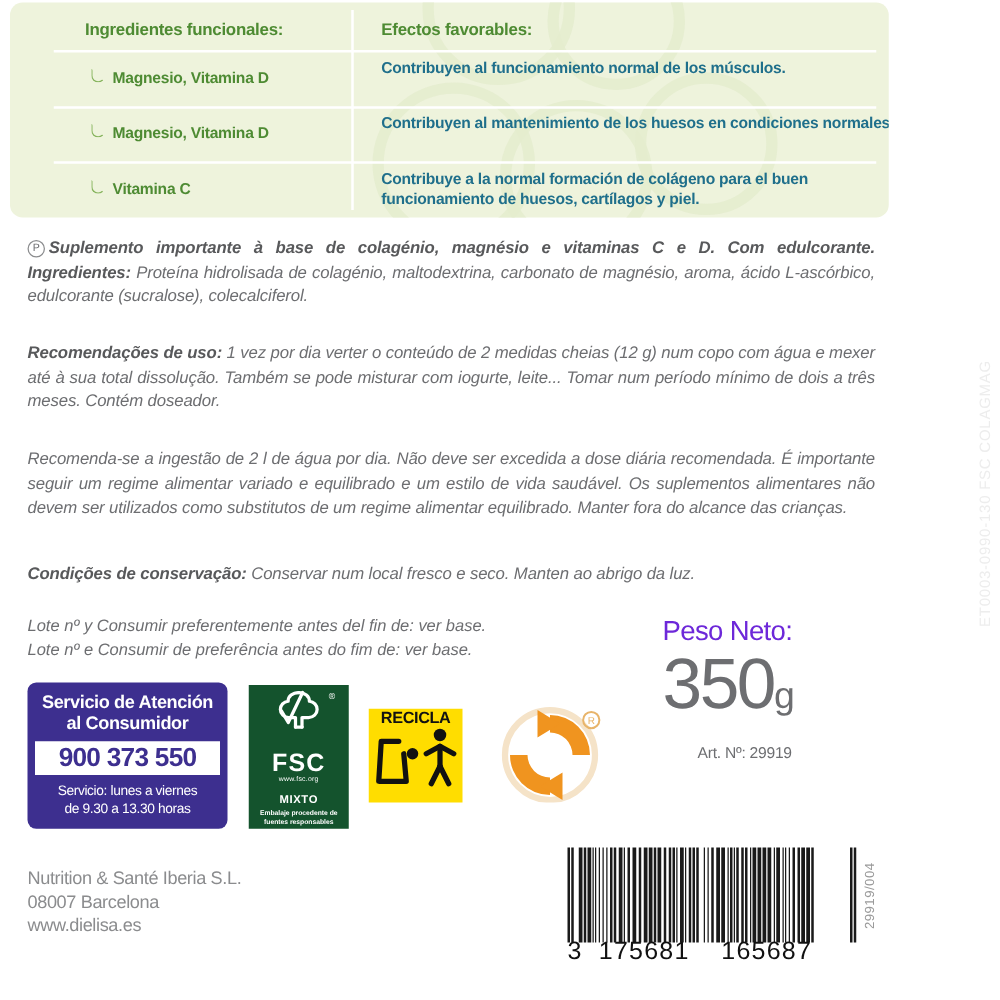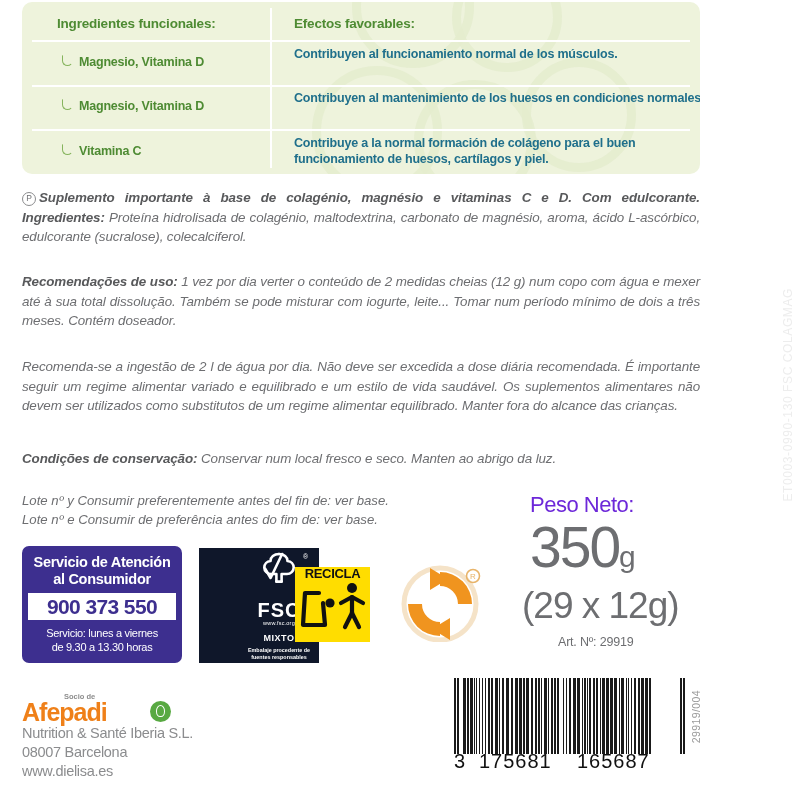--- a/index.html
+++ b/index.html
@@ -3,22 +3,22 @@
 <meta charset="utf-8">
 <style>
   html,body{margin:0;padding:0;}
   body{
     width:800px;height:800px;background:#ffffff;position:relative;overflow:hidden;
     font-family:"Liberation Sans", sans-serif;color:#58595b;
   }
 
   
   #benefits-table{
-    position:absolute;left:22px;top:2px;width:678px;height:172px;
-    background:#eef3dc;border-radius:10px;overflow:hidden;
+    position:absolute;left:8px;top:2px;width:678px;height:172px;
+    background:#eef3dc;border-radius:10px;overflow:hidden;padding-left:25px;
   }
   #benefits-table .deco{
     position:absolute;border-radius:50%;border:9px solid #e4ecce;opacity:.85;
   }
   .tbl{position:relative;width:100%;height:100%;border-collapse:collapse;z-index:2;}
   .tbl .colsep{position:absolute;left:248px;top:6px;bottom:6px;width:2px;background:#ffffff;z-index:3;}
   .rowline{position:absolute;left:10px;right:10px;height:2px;background:#ffffff;z-index:3;}
 
   .hdr{position:absolute;top:14px;font-weight:bold;font-size:13.5px;color:#4e8b33;letter-spacing:-.2px;}
   .hdr.c1{left:35px;}
@@ -52,22 +52,22 @@
   }
   #consumer-box .cb-t{padding-top:8px;font-weight:bold;font-size:14.5px;line-height:17px;letter-spacing:-.3px;}
   #consumer-box .cb-num{
     margin:5px 6px 0;background:#fff;color:#3d2f8f;font-weight:bold;font-size:21px;
     line-height:27px;letter-spacing:-.6px;
   }
   #consumer-box .cb-h{padding-top:6px;font-size:11px;line-height:14px;letter-spacing:-.3px;}
 
   
   #fsc-logo{
-    position:absolute;left:199px;top:548px;width:80px;height:115px;background:#0f172a;
-    color:#fff;text-align:center;overflow:hidden;padding-left:40px;
+    position:absolute;left:199px;top:548px;width:80px;height:115px;background:#14532d;
+    color:#fff;text-align:center;overflow:hidden;
   }
   #fsc-logo .fsc-w{font-weight:bold;font-size:20px;letter-spacing:1px;line-height:20px;margin-top:2px;}
   #fsc-logo .fsc-url{font-size:5.5px;letter-spacing:.2px;}
   #fsc-logo .fsc-mix{font-size:9px;font-weight:bold;letter-spacing:.5px;margin-top:7px;}
   #fsc-logo .fsc-desc{font-size:5.4px;line-height:7px;margin-top:4px;padding:0 5px;font-weight:bold;}
 
   
   #recicla-logo{
     position:absolute;left:295px;top:567px;width:75px;height:75px;background:#ffdd00;overflow:hidden;
   }
@@ -222,30 +222,24 @@
     <path d="M30 6 L30 28 L48 17 Z" fill="#f0941f"></path>
     <path d="M50 78 L50 56 L32 67 Z" fill="#f0941f"></path>
     <circle cx="73" cy="14" r="6.5" fill="none" stroke="#e8b46a" stroke-width="1.6"></circle>
     <text x="73" y="17" fill="#e8b46a" font-size="8" text-anchor="middle" font-family="Liberation Sans, sans-serif">R</text>
   </svg>
 </div>
 
 <div id="net-weight">
   <div class="nw-label">Peso Neto:</div>
   <div class="nw-main"><span>350</span><span class="g">g</span></div>
-  <div class="nw-sub">(29 x 12g)</div>
   <div class="nw-art"><span>Art. Nº:</span> <span>29919</span></div>
 </div>
 
 <div id="company">
-  <div id="afepadi">
-    <div class="socio">Socio de</div>
-    <div class="name">Afepadi</div>
-    <div class="leaf"></div>
-  </div>
   <div class="addr">Nutrition &amp; Santé Iberia S.L.</div>
   <div class="addr">08007 Barcelona</div>
   <div class="addr">www.dielisa.es</div>
 </div>
 
 <div id="barcode">
   <div class="bars" id="barcode-bars">
       <i style="left: 2px; width: 1.6px;"></i>
       <i style="left: 5.2px; width: 1.6px;"></i>
       <i style="left: 10.8px; width: 2.9px;"></i>

